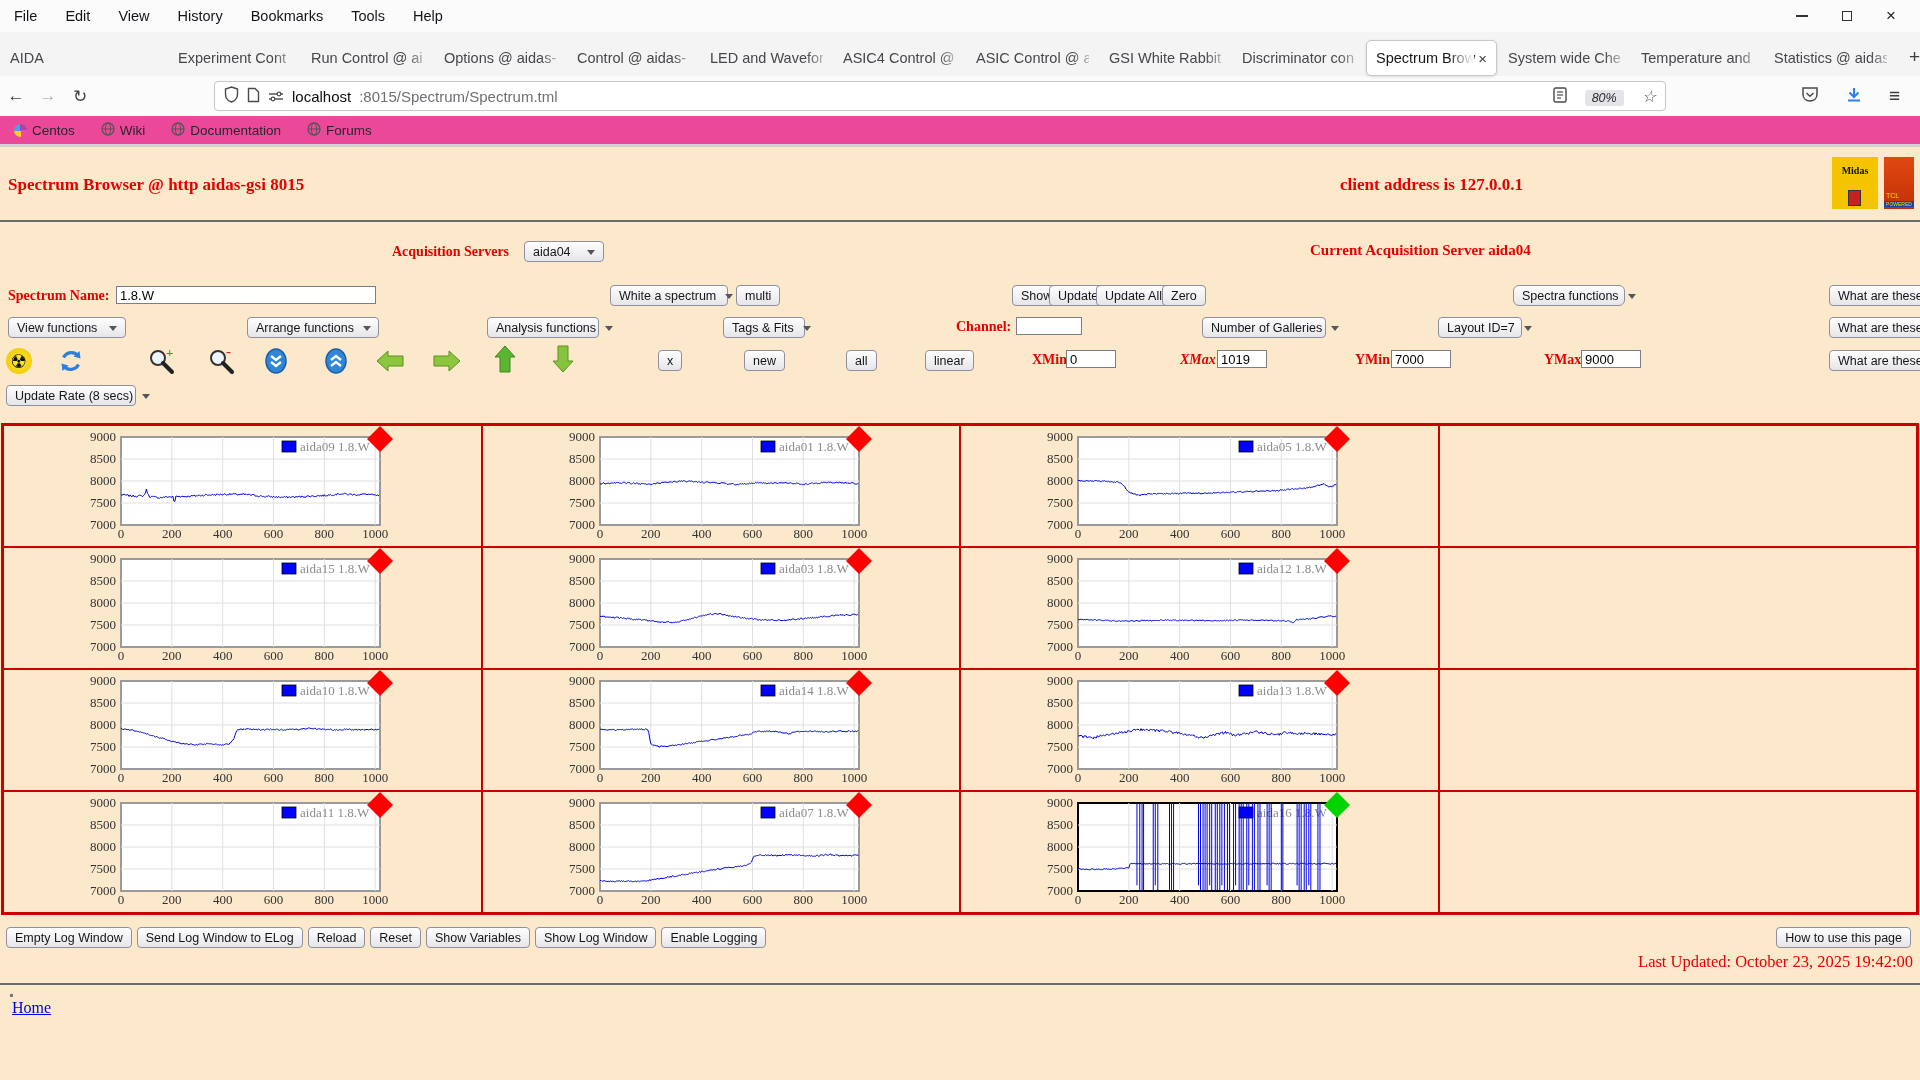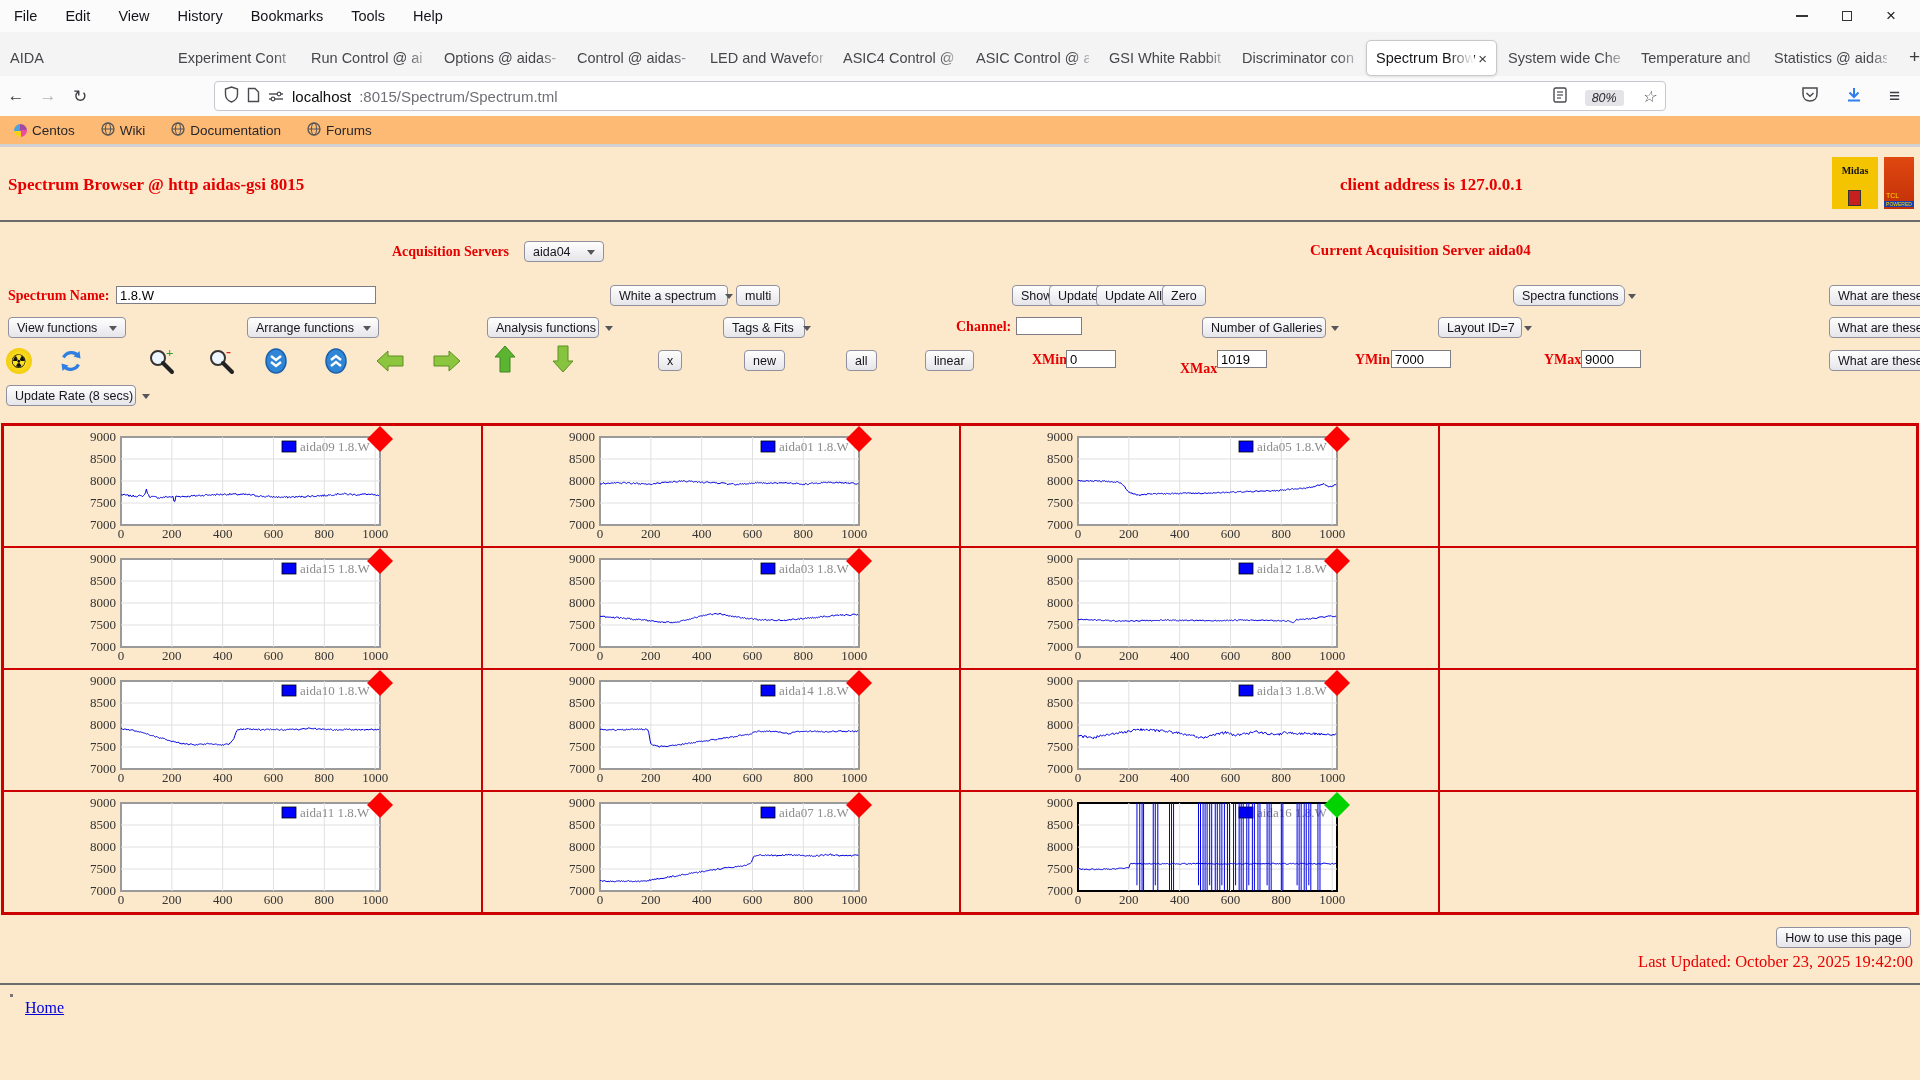--- a/index.html
+++ b/index.html
@@ -39,21 +39,21 @@
             border-radius:4px; display:flex; align-items:center; padding:0 9px; gap:8px;
             font-size:15px; }
   .url-host { color:#0c0c0d; }
   .url-path { color:#6f6f76; }
   .url-right { margin-left:auto; display:flex; align-items:flex-end; gap:18px;font-style:italic; }
   .zoom-chip { background:#e3e3e8; border-radius:3px; padding:1px 7px; font-size:12.5px; color:#2a2a2e; }
   .star { font-size:16px; color:#4a4a4f; }
   .nav-right { margin-left:auto; display:flex; align-items:center; gap:26px; padding-right:20px; }
   .hamburger { font-size:19px; color:#3d3d42; }
 
-  .bookmarksbar { height:31px; background:#fdba74; display:flex; align-items:center;
+  .bookmarksbar { height:31px; background:#ec4899; display:flex; align-items:center;
                   gap:26px; padding-left:14px; font-size:13.5px; color:#26262b;
                   border-bottom:3px solid #d2d2d4; }
   .bm { display:flex; align-items:center; gap:5px; }
   .bm-centos { width:13px; height:13px; border-radius:50%;
     background:conic-gradient(#a349a4 0 25%, #ef4aa2 25% 50%, #f7d117 50% 75%, #4aa3df 75%); }
 
   
   .page { position:relative; height:930px; background:#fce9cc; font-family:"Liberation Serif", serif; }
   .red { color:#e60000; }
   .page-title { position:absolute; left:8px; top:28px; font-weight:bold; font-size:17px; }
@@ -85,21 +85,21 @@
          display:flex; align-items:center; justify-content:center; font-size:19px; color:#111;
          font-family:"DejaVu Sans", sans-serif; }
   .gallery { position:absolute; top:276px; left:1px; width:1918px; border:2px solid #cc0000;
              display:grid; grid-template-columns:repeat(4,1fr); grid-auto-rows:122px; background:#fce9cc;}
   .cell { border:1px solid #cc0000; overflow:hidden; }
   .logrow { position:absolute; top:780px; left:6px; display:flex; gap:5px; }
   .logrow .btn, .howto { position:static; }
   .howto-wrap { position:absolute; top:780px; right:9px; }
   .last-updated { position:absolute; top:805px; right:7px; font-size:16.5px; color:#e60000; }
   .dot { position:absolute; left:10px; top:847px; width:3px; height:3px; background:#777; }
-  .home { position:absolute; left:25px; top:852px; font-size:16px; color:#0000dd; text-decoration:underline; }
+  .home { position:absolute; left:12px; top:852px; font-size:16px; color:#0000dd; text-decoration:underline; }
 </style>
 </head>
 <body>
 
 <div class="menubar">
   <div class="menu-items" id="menu-items">
       <span class="menu-item">File</span>
       <span class="menu-item">Edit</span>
       <span class="menu-item">View</span>
       <span class="menu-item">History</span>
@@ -380,21 +380,21 @@
     <svg width="26" height="30" viewBox="0 0 26 30">
         <polygon points="13,28 23,17 18,17 18,2 8,2 8,17 3,17" fill="#86c440" stroke="#5f8f1f" stroke-width="1"></polygon>
       </svg>
     </span>
   <button class="btn" style="left:658px; top:203px;">x</button>
   <button class="btn" style="left:744px; top:203px;">new</button>
   <button class="btn" style="left:846px; top:203px;">all</button>
   <button class="btn" style="left:925px; top:203px;">linear</button>
   <div class="lbl" style="left:1032px; top:205px;">XMin</div>
   <input class="inp" style="left: 1066px; top: 203px; width: 50px;" value="0">
-  <div class="lbl" style="left:1180px; top:214px;">XMax</div>
+  <div class="lbl" style="left:1180px; top:205px;font-style:italic;">XMax</div>
   <input class="inp" style="left: 1217px; top: 203px; width: 50px;" value="1019">
   <div class="lbl" style="left:1355px; top:205px;">YMin</div>
   <input class="inp" style="left: 1391px; top: 203px; width: 60px;" value="7000">
   <div class="lbl" style="left:1544px; top:205px;">YMax</div>
   <input class="inp" style="left: 1581px; top: 203px; width: 60px;" value="9000">
   <button class="btn" style="left:1829px; top:203px;">What are these?</button>
 
   <div class="sel" style="left:6px; top:238px; width:130px;">
     <span>Update Rate (8 secs)</span>
       <span class="caret"></span>
@@ -760,18 +760,27 @@
           <line x1="345.2453385672228" y1="11" x2="345.2453385672228" y2="98.56" stroke="#0000e0" stroke-width="1"></line>
           <line x1="347.7870461236506" y1="11" x2="347.7870461236506" y2="93.28" stroke="#0000e0" stroke-width="1"></line>
           <line x1="349.8204121687929" y1="11" x2="349.8204121687929" y2="98.56" stroke="#0000e0" stroke-width="1"></line>
           <line x1="356.937193326791" y1="11" x2="356.937193326791" y2="98.56" stroke="#0000e0" stroke-width="1"></line>
           <line x1="358.9705593719333" y1="11" x2="358.9705593719333" y2="98.56" stroke="#0000e0" stroke-width="1"></line>
           <polygon points="376,0 389,13 376,26 363,13" fill="#00d300"></polygon>
         </svg></div>
       <div class="cell"></div>
     </div>
 
+  <div class="logrow" id="logrow">
+      <button class="btn">Empty Log Window</button>
+      <button class="btn">Send Log Window to ELog</button>
+      <button class="btn">Reload</button>
+      <button class="btn">Reset</button>
+      <button class="btn">Show Variables</button>
+      <button class="btn">Show Log Window</button>
+      <button class="btn">Enable Logging</button>
+    </div>
   <div class="howto-wrap"><button class="btn howto">How to use this page</button></div>
   <div class="last-updated">Last Updated: October 23, 2025 19:42:00</div>
   <div class="hrline hr2"></div>
   <div class="dot"></div>
   <a class="home" href="#">Home</a>
 </div>
 
 </body></html>

